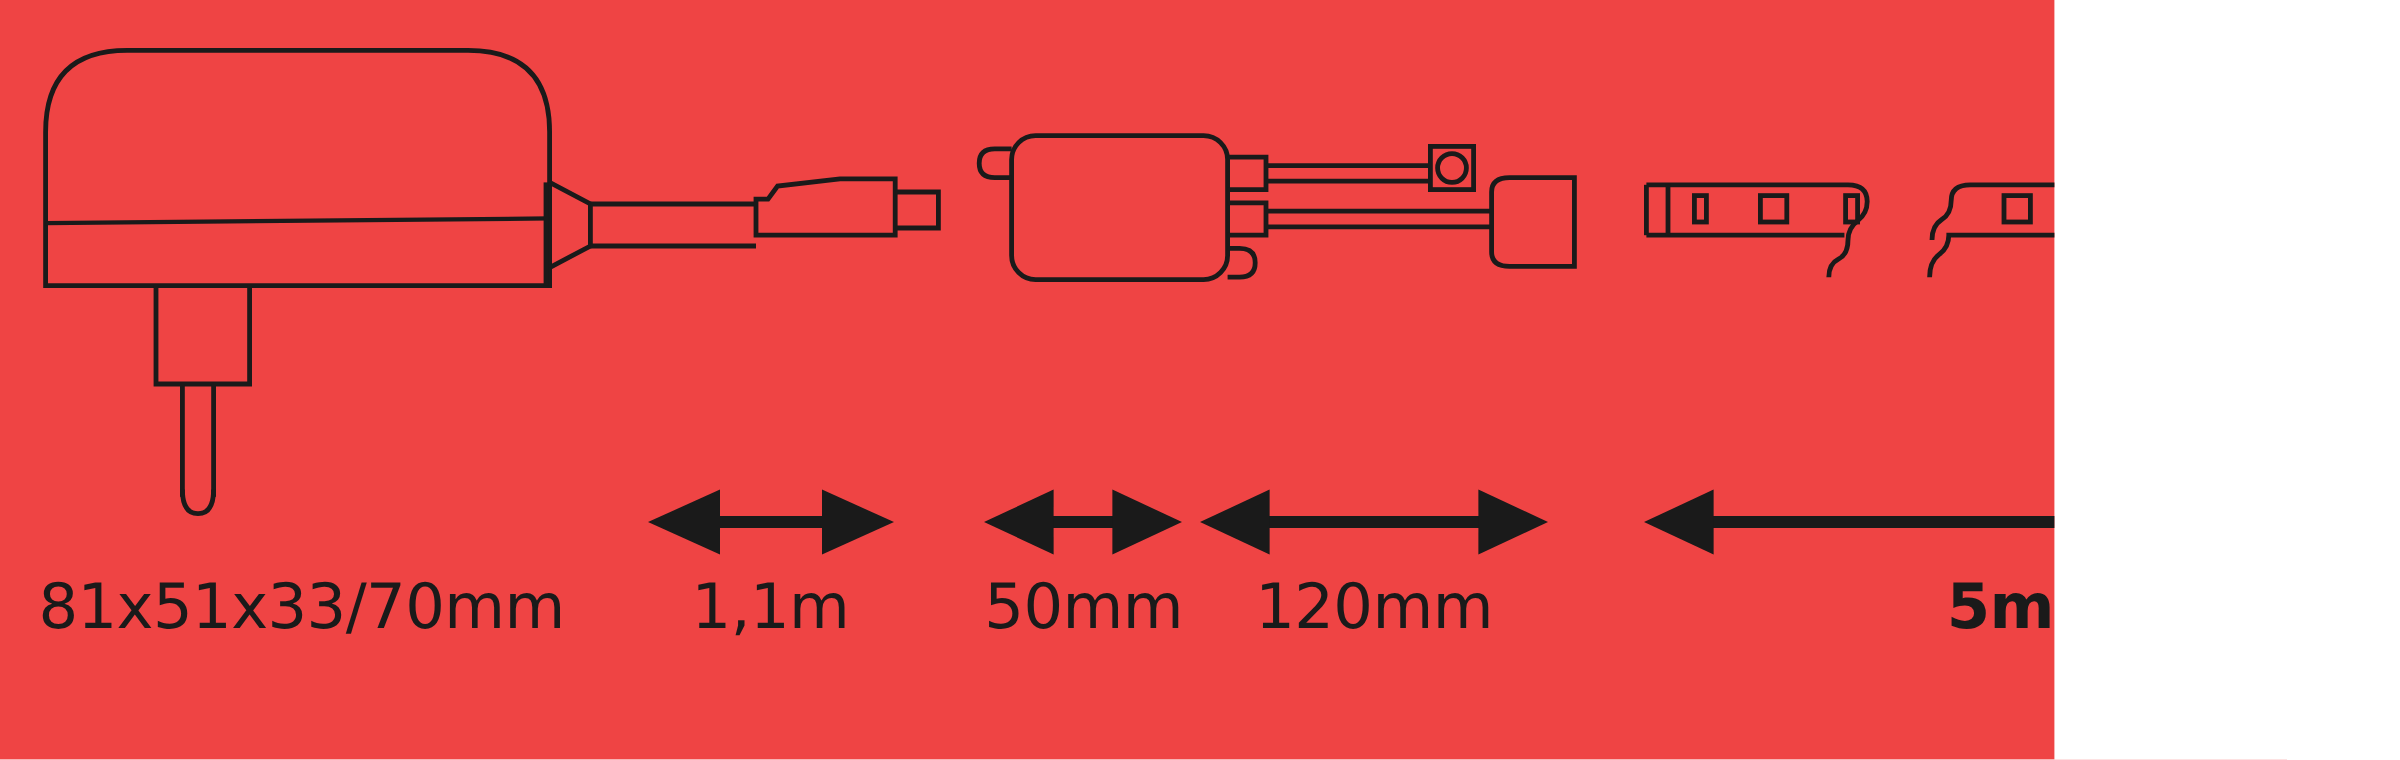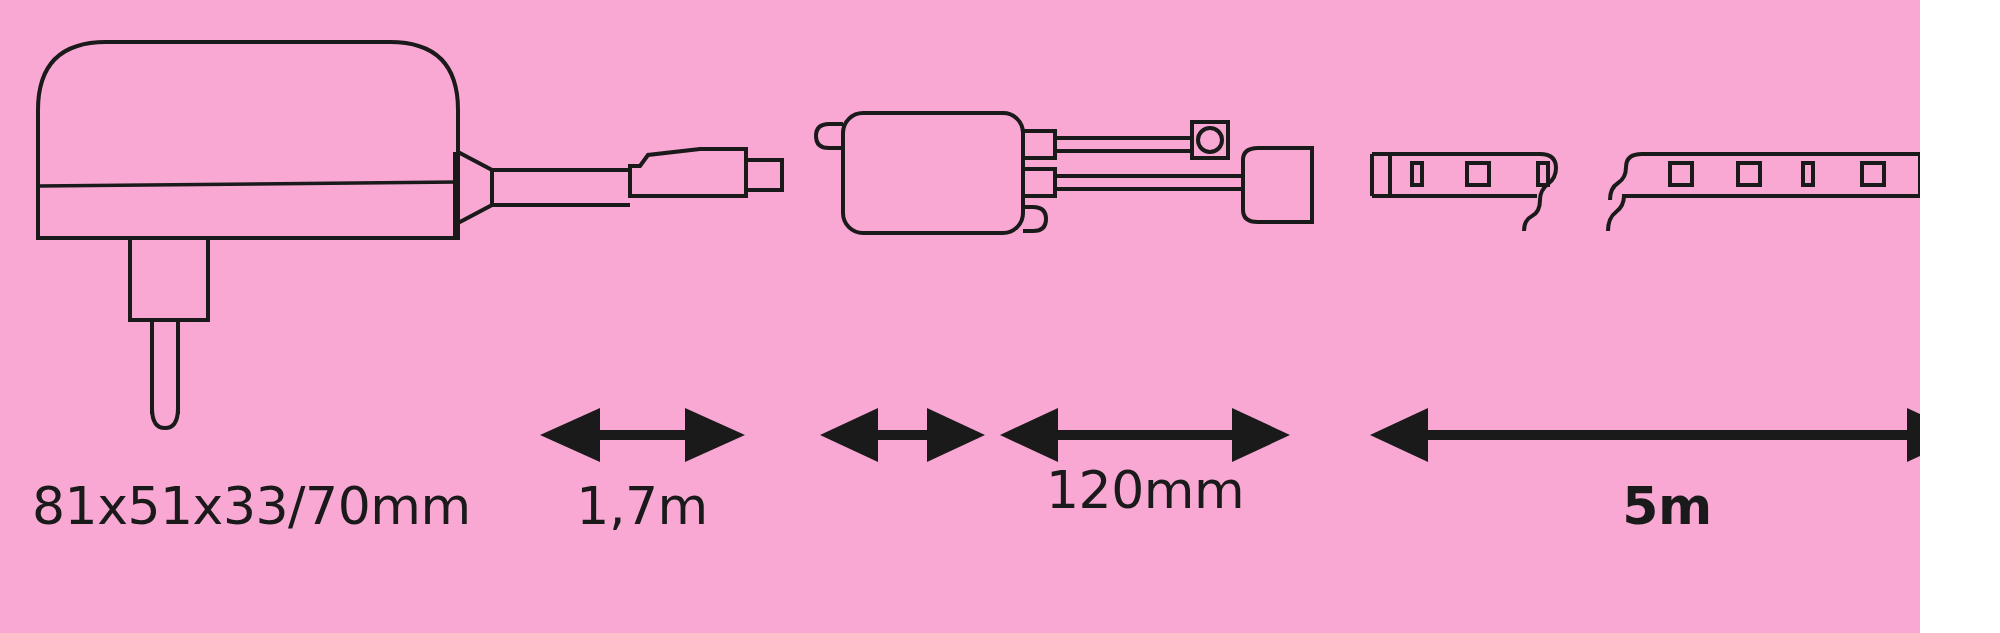--- a/index.html
+++ b/index.html
@@ -5,23 +5,23 @@
   html, body {
     margin: 0;
     padding: 0;
     background: #ffffff;
   }
   body {
     font-family: "DejaVu Sans", sans-serif;
   }
   #canvas {
     position: relative;
-    width: 1920px;
+    width: 1712px;
     height: 633px;
-    background: #f9a8d4;
+    background: #ef4444;
     overflow: hidden;
   }
   #diagram-svg {
     position: absolute;
     left: 0;
     top: 0;
     width: 2000px;
     height: 633px;
     display: block;
   }
@@ -186,20 +186,21 @@
     <g>
       <rect class="solid" x="1412" y="430" width="511" height="10"></rect>
       <path class="solid" d="M 1370,435 L 1428,408 L 1428,462 Z"></path>
       <path class="solid" d="M 1965,435 L 1907,408 L 1907,462 Z"></path>
     </g>
 
   </svg>
 
   <div class="label" style="left:32px; top:480px;">81x51x33/70mm</div>
 
-  <div class="label label-center" style="left:642px; top:480px;">1,7m</div>
-
-
-  <div class="label label-center" style="left:1145px; top:464px;">120mm</div>
+  <div class="label label-center" style="left:642px; top:480px;">1,1m</div>
+
+  <div class="label label-center" style="left:903px; top:480px;">50mm</div>
+
+  <div class="label label-center" style="left:1145px; top:480px;">120mm</div>
 
   <div class="label label-center" style="left:1667px; top:480px;font-weight:bold;">5m</div>
 
 </div>
 
 </body></html>

